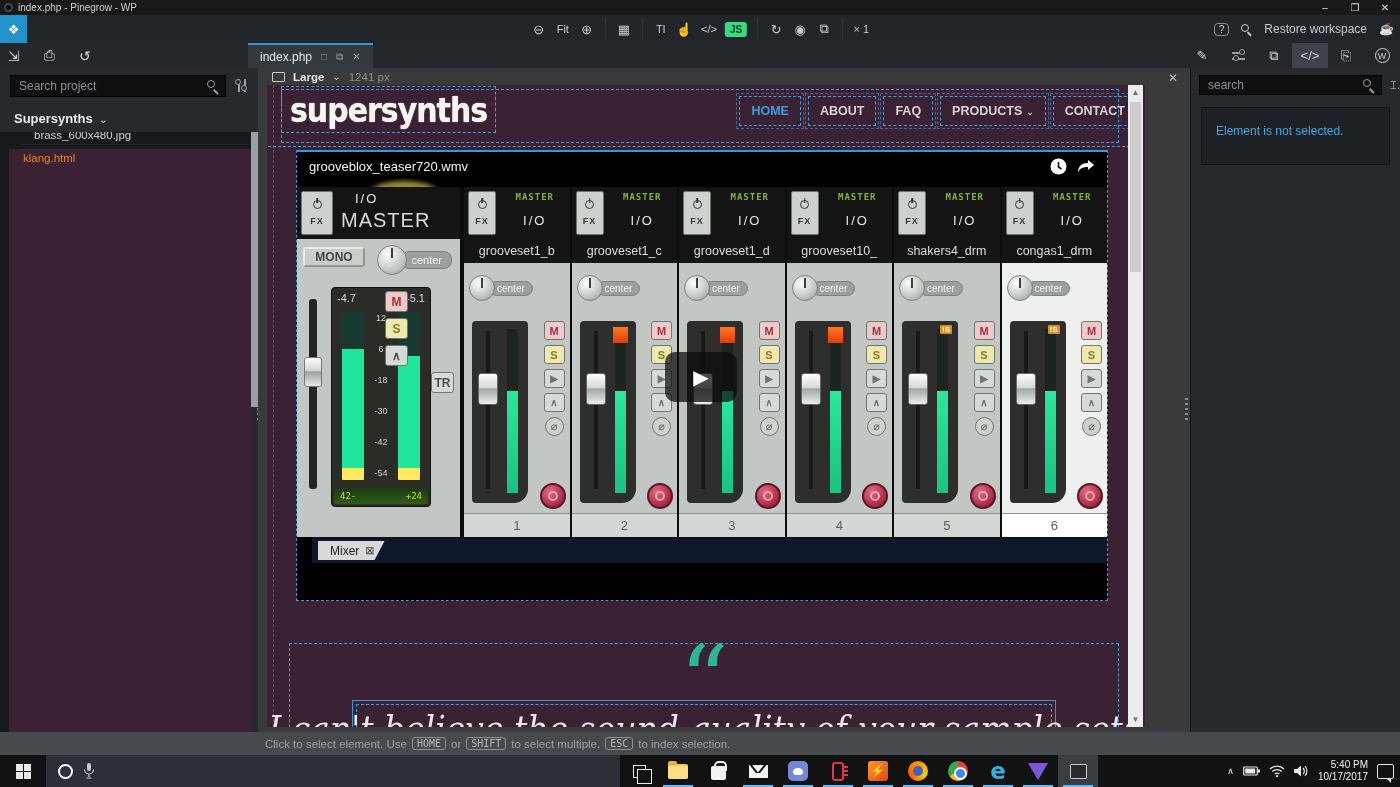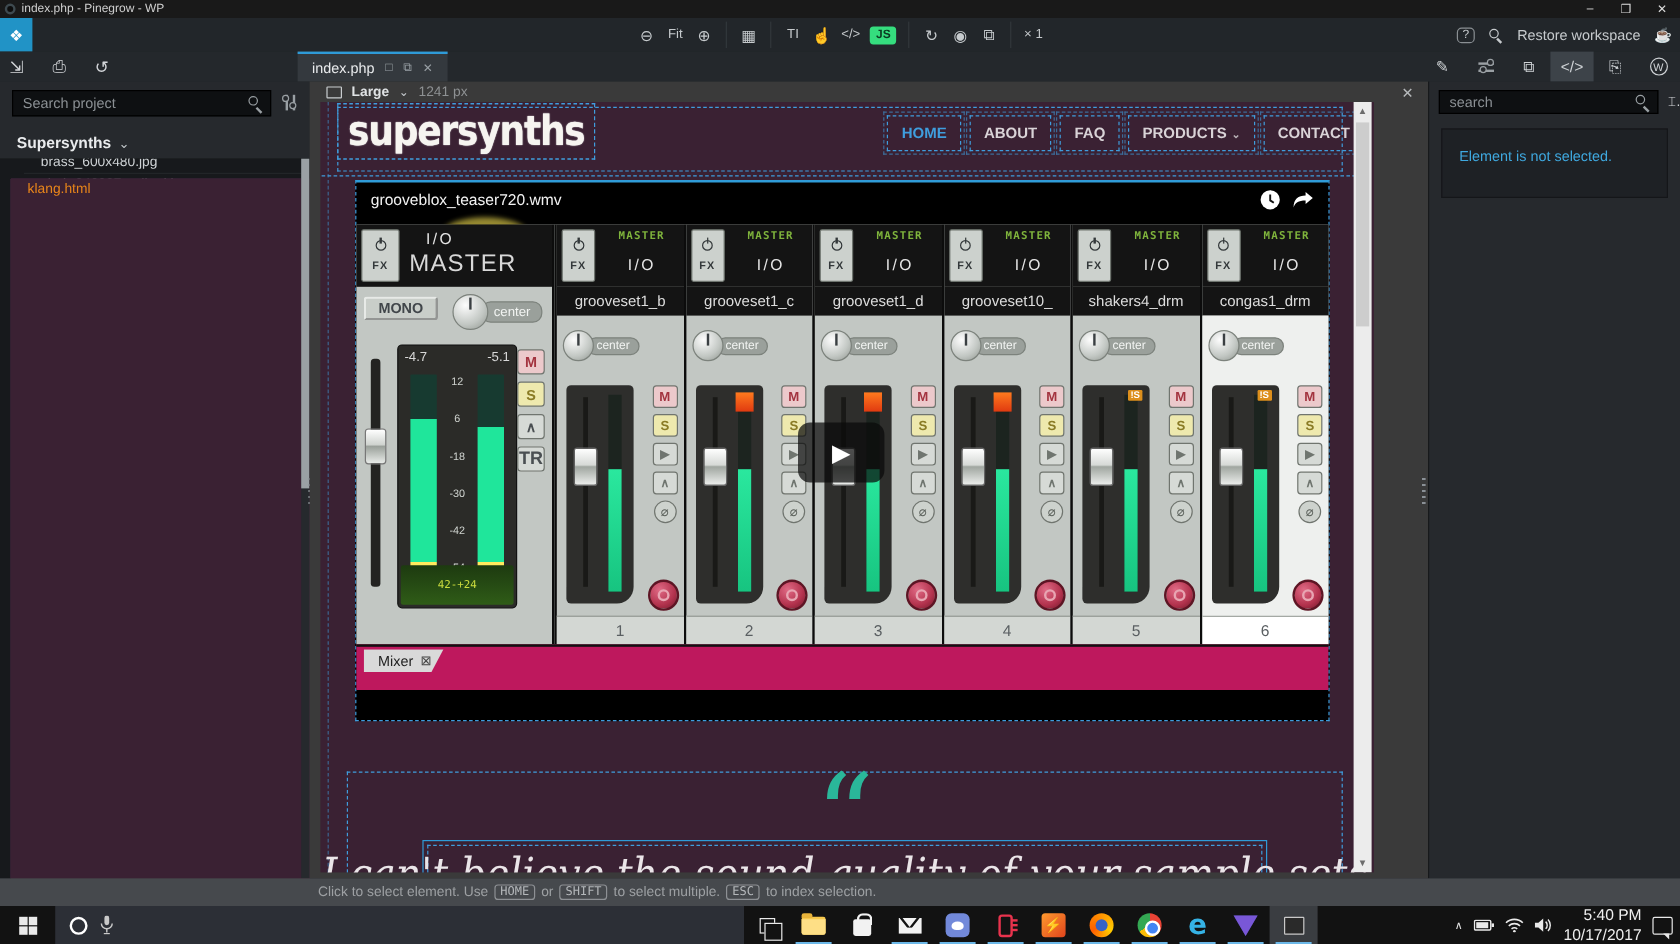--- a/index.html
+++ b/index.html
@@ -146,33 +146,33 @@
   .mpanel { position:absolute; left:34px; top:48px; width:100px; height:220px; background:#2b2b28;
     border-radius:4px; border:1px solid #111; }
   .peaks { position:absolute; top:4px; left:0; right:0; display:flex; justify-content:space-evenly;
     color:#d8d8d8; font-size:11px;gap:45px; }
   .mbar { position:absolute; bottom:26px; width:22px; top:24px;
     background:linear-gradient(to top, #ffe95e 0 7%, #1fe69b 7% 78%, #173a30 78%); border-radius:1px; }
   .mbar.b1 { left:10px; } .mbar.b2 { right:10px; background:linear-gradient(to top, #ffe95e 0 7%, #1fe69b 7% 74%, #173a30 74%); }
   .mscale { position:absolute; left:0; right:0; top:26px; bottom:28px; display:flex; flex-direction:column;
     justify-content:space-between; align-items:center; }
   .mscale span { color:#cfd3cf; font-size:9px; line-height:1; }
-  .mlcd { position:absolute; left:2px; right:2px; bottom:2px; height:33px;
+  .mlcd { position:absolute; left:2px; right:2px; bottom:2px; height:16px;
     background:linear-gradient(#1d3a10,#2f5c17); border-radius:2px; color:#cadb3e; font-size:9px;
-    display:flex; align-items:center; justify-content:center; padding:0 6px;
+    display:flex; align-items:center; justify-content:space-between; padding:0 6px;
     font-family:"DejaVu Sans Mono",monospace; }
   .mfader { position:absolute; left:12px; top:60px; width:8px; height:190px; background:#232321; border-radius:3px; }
   .mfader i { position:absolute; left:-5px; top:58px; width:18px; height:30px; border-radius:3px;
     background:linear-gradient(#fff,#cfd3cf 45%, #9aa09a 50%, #e8ebe8); border:1px solid #777; }
   .mbtns { position:absolute; right:6px; top:52px; display:flex; flex-direction:column; gap:6px; }
   .sqbtn { width:23px; height:21px; border:1px solid #70756f; border-radius:3px; background:#d6dad6;
     font-size:12px; font-weight:bold; color:#4a4f52; display:flex; align-items:center; justify-content:center; }
   .sqbtn.m { background:#ecc9cb; color:#a3333f; }
   .sqbtn.s { background:#eee9ae; color:#8a7b25; }
-  .sqbtn.tr { font-size:15px; }
+  .sqbtn.tr { font-size:12px;margin-left:46px; }
 
   .channel { flex:1; background:#c2c7c3; border-left:2px solid #0c0c0c; display:flex; flex-direction:column;
     position:relative; }
   .channel .chroute { position:absolute; left:40px; top:5px; right:4px; text-align:center;
     color:#7fb43c; font-size:9px; font-weight:bold; letter-spacing:1px;
     font-family:"DejaVu Sans Mono",monospace; }
   .channel .chio { position:absolute; left:40px; top:26px; right:4px; text-align:center; color:#e6e6e6;
     font-size:13px; letter-spacing:2px; }
   .pwrfx.small { width:28px; height:44px; }
   .chname { height:24px; background:#141414; color:#dddddd; font-size:12.5px; display:flex;
@@ -200,21 +200,21 @@
   .sqbtn.ghost { color:#6f756f; font-size:10px; }
   .phasebtn { width:19px; height:19px; border-radius:50%; border:1px solid #70756f; background:#cdd2cd;
     color:#5a605a; font-size:11px; display:flex; align-items:center; justify-content:center; }
   .recbtn { position:absolute; right:4px; bottom:4px; width:26px; height:26px; border-radius:50%;
     background:radial-gradient(circle at 35% 30%, #e06a85, #b2324d 60%, #701a2c); border:2px solid #5d1524; }
   .recbtn::after { content:""; position:absolute; inset:6px; border:2px solid #e8a5b2; border-radius:50%; }
   .chfoot { height:24px; background:#d3d7d3; border-top:1px solid #8e948e; color:#5a5f62; font-size:13px;
     display:flex; align-items:center; justify-content:center; }
   .channel.light .chfoot { background:#ffffff; }
 
-  .mixtab-strip { position:absolute; left:0; right:0; top:385px; height:38px; background:#be185d;
+  .mixtab-strip { position:absolute; left:15px; right:0; top:385px; height:26px; background:#0f172a;
     border-top:2px solid #111; }
   .mixtab { position:absolute; left:6px; top:2px; height:19px; padding:0 10px 0 12px; background:#d9d9d9;
     color:#222; font-size:12px; display:flex; align-items:center; gap:6px;
     clip-path:polygon(0 0, 100% 0, calc(100% - 10px) 100%, 0 100%); }
   .mixtab .xbox { font-size:11px; color:#444; }
   .playbtn { position:absolute; left:368px; top:200px; width:72px; height:50px; border-radius:10px;
     background:rgba(10,10,10,.72); display:flex; align-items:center; justify-content:center; }
   .playbtn span { color:#fff; font-size:20px; }
 
   
@@ -301,21 +301,21 @@
   .ic-edge { color:#35b2e5; font-size:23px; font-weight:bold; font-family:"DejaVu Sans",sans-serif;
     line-height:20px; }
   .ic-tri { width:0; height:0; border-left:10px solid transparent; border-right:10px solid transparent;
     border-top:17px solid #4a5fd0; position:relative; }
   .ic-tri::after { content:""; position:absolute; left:-10px; top:-17px; width:0; height:0;
     border-left:10px solid transparent; border-right:10px solid transparent; border-top:17px solid rgba(160,80,220,.55); }
   .ic-pg { width:17px; height:15px; border:1.5px solid #c9c9c9; background:#2a2a2a; border-radius:1px; }
   .tray { margin-left:auto; display:flex; align-items:center; gap:9px; padding-right:6px; color:#e9e9e9; }
   .tray .chev { font-size:9px; }
   .tray svg { display:block; }
-  .traytime { text-align:right; font-size:13px; line-height:1.25; color:#eee; }
+  .traytime { text-align:right; font-size:10px; line-height:1.25; color:#eee; }
   .notif { width:17px; height:15px; border:1.5px solid #e9e9e9; border-radius:2px; position:relative; }
   .notif::after { content:""; position:absolute; right:2px; bottom:-5px; border-left:5px solid transparent;
     border-top:5px solid #e9e9e9; }
 </style>
 </head>
 <body>
 
 <div class="app">
 
   <div class="titlebar">

